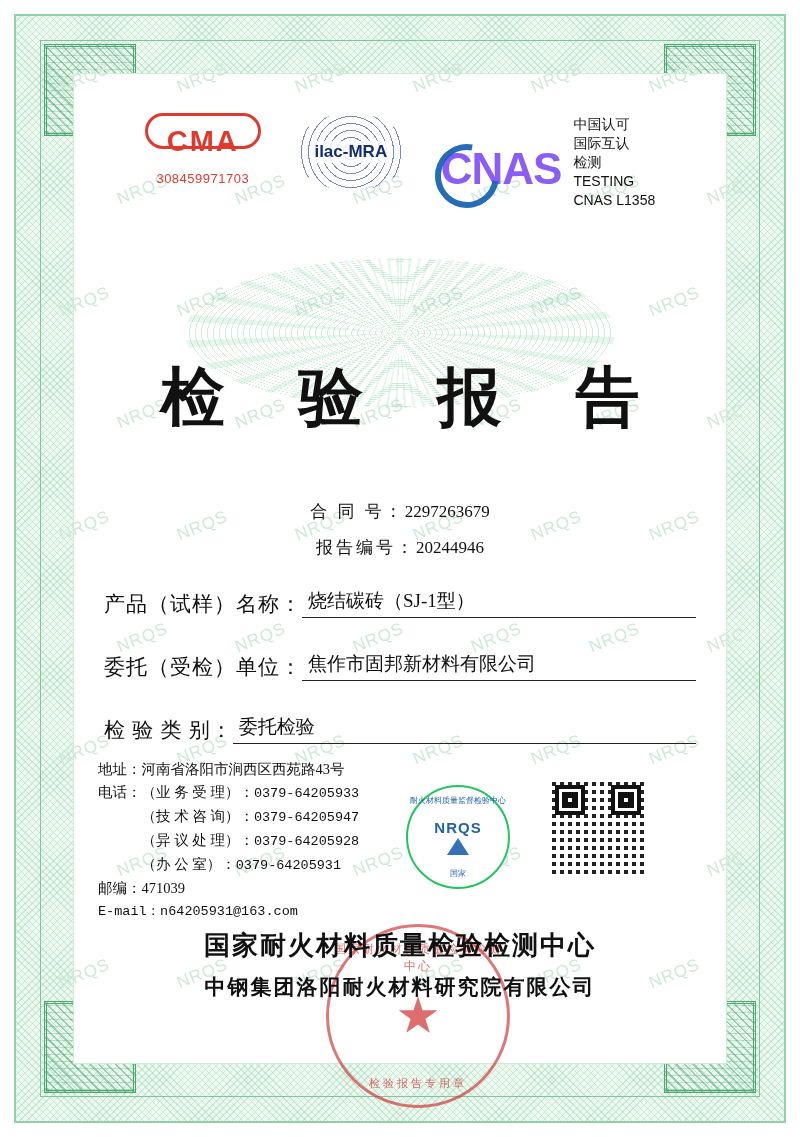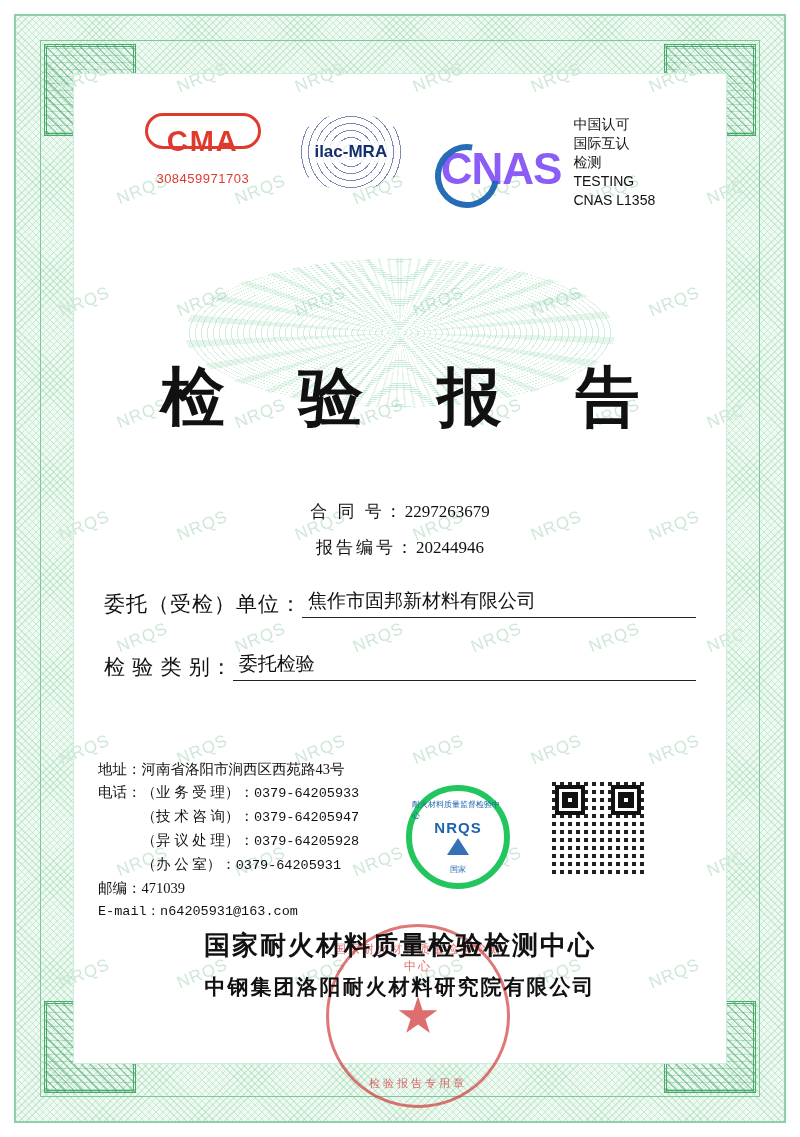--- a/index.html
+++ b/index.html
@@ -259,21 +259,21 @@
   }
 
   
   .nrqs {
     position: absolute;
     left: 348px;
     top: 727px;
     width: 104px;
     height: 104px;
     border-radius: 50%;
-    border: 6px solid #22c55e;
+    border: 2px solid #22c55e;
     color: #1f63ad;
     box-sizing: border-box;
     background: #fff;
     display: flex;
     flex-direction: column;
     align-items: center;
     justify-content: center;
   }
   .nrqs .tri {
     width: 0; height: 0;
@@ -476,20 +476,24 @@
       <div>
         <span class="lbl">合 同 号：</span><span>2297263679</span>
       </div>
       <div>
         <span class="lbl">报告编号：</span><span>20244946</span>
       </div>
     </div>
 
     <div class="fields">
 
+      <div class="field-row">
+        <span class="field-label">产品（试样）名称：</span>
+        <span class="field-value">烧结碳砖（SJ-1型）</span>
+      </div>
 
       <div class="field-row">
         <span class="field-label">委托（受检）单位：</span>
         <span class="field-value">焦作市固邦新材料有限公司</span>
       </div>
 
       <div class="field-row">
         <span class="field-label">检 验 类 别：</span>
         <span class="field-value">委托检验</span>
       </div>

